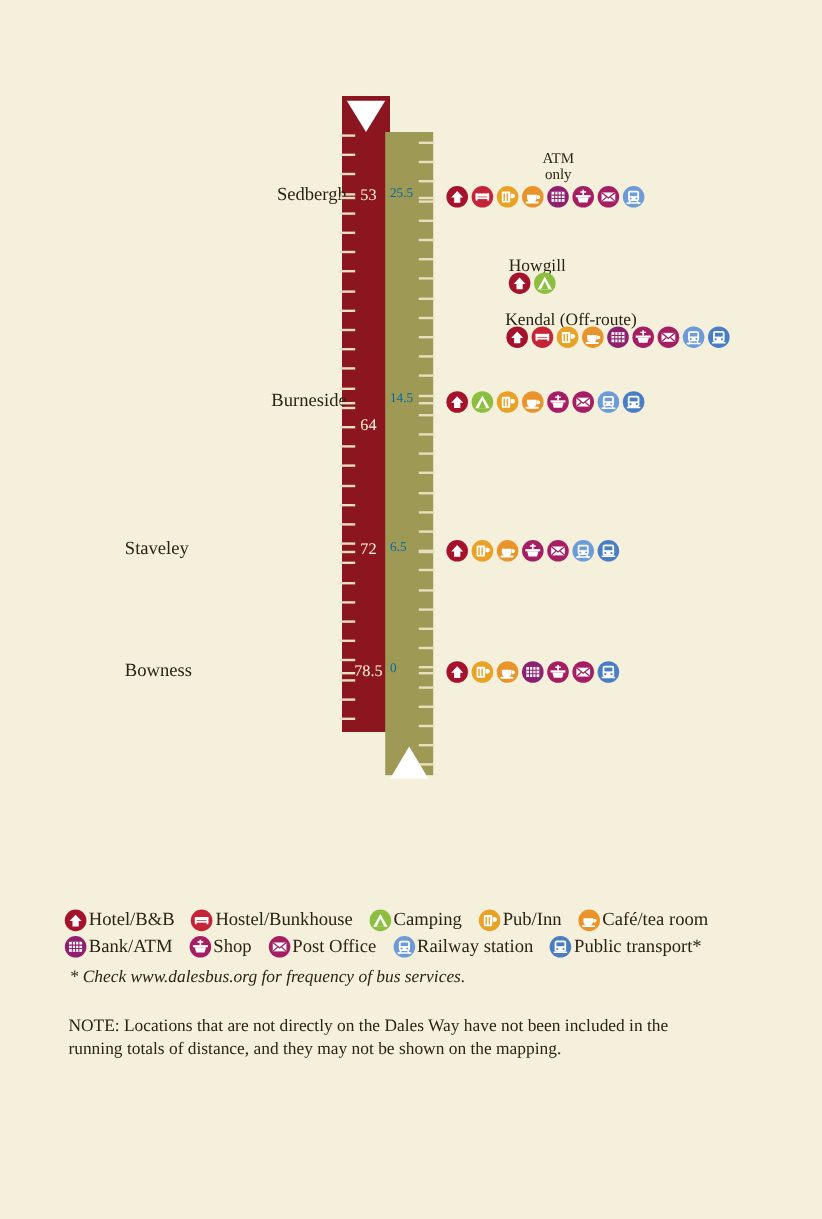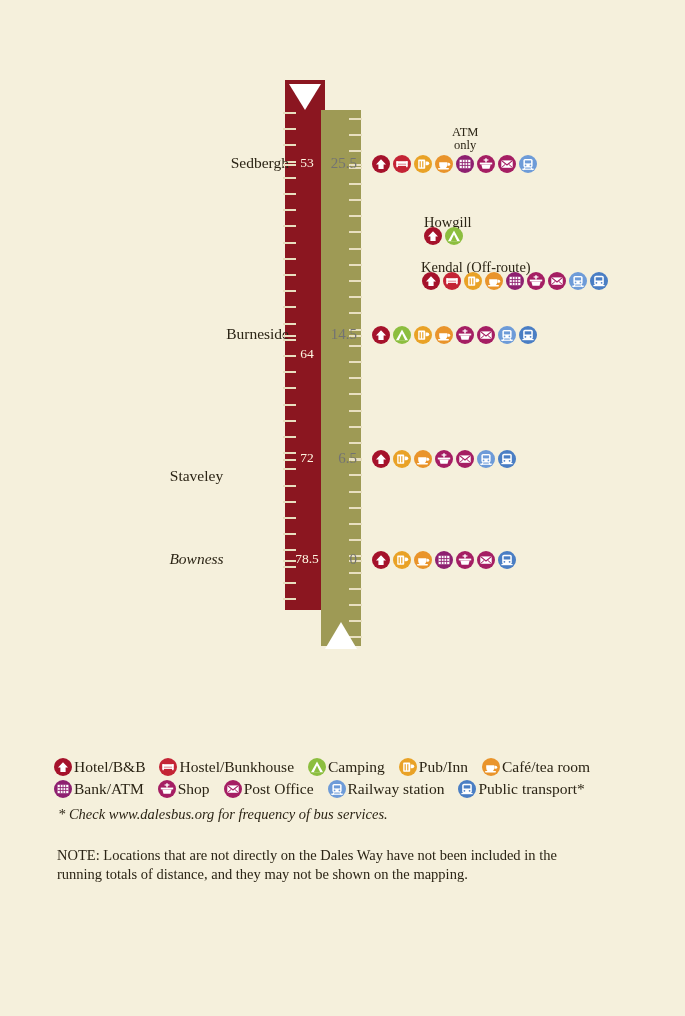--- a/index.html
+++ b/index.html
@@ -131,23 +131,23 @@
     width: 30px;
     text-align: center;
     font-size: 13.5px;
     color: #FFF7E2;
     white-space: nowrap;
   }
   .val-olive {
     position: absolute;
     left: 325px;
     width: 32px;
-    text-align: right;
-    font-size: 15px;
-    color: #737373;
+    text-align: left;
+    font-size: 11px;
+    color: #0369a1;
     white-space: nowrap;
   }
 
   
   .icon-row {
     position: absolute;
     display: flex;
     gap: 3px;
     align-items: center;
   }
@@ -529,21 +529,21 @@
           <svg viewBox="0 0 18 18">
             <rect x="4.2" y="3.8" width="9.6" height="9.4" rx="1.8" fill="white"></rect>
             <rect x="5.7" y="5.3" width="6.6" height="3.2" fill="#4A7EC4"></rect>
             <circle cx="6.4" cy="10.8" r="0.9" fill="#4A7EC4"></circle>
             <circle cx="11.6" cy="10.8" r="0.9" fill="#4A7EC4"></circle>
             <path d="M3.4 13.6 h11.2" stroke="white" stroke-width="1.2"></path>
           </svg>
         </span>
       </div>
       <div class="place-name-wrap" style="top: 449px;">
-        <div class="place-name" style="position: relative; text-align: center; margin-top: 18px;">Staveley</div>
+        <div class="place-name" style="position: relative; text-align: left;">Staveley</div>
       </div>
       <div class="tick tick-red" style="top: 459px; height: 2px;"></div>
       <div class="tick tick-olive" style="top: 459px;"></div>
       <div class="val-red" style="top: 450px;">72</div>
       <div class="val-olive" style="top: 450px;">6.5</div>
       <div class="icon-row" style="top: 450px; left: 372px;">
         <span class="ic" style="background: rgb(165, 18, 43);">
           <svg viewBox="0 0 18 18">
             <path d="M9 4.2 L14 9.6 L11.6 9.6 L11.6 14 L6.4 14 L6.4 9.6 L4 9.6 Z" fill="white"></path>
           </svg>
@@ -592,21 +592,21 @@
           <svg viewBox="0 0 18 18">
             <rect x="4.2" y="3.8" width="9.6" height="9.4" rx="1.8" fill="white"></rect>
             <rect x="5.7" y="5.3" width="6.6" height="3.2" fill="#4A7EC4"></rect>
             <circle cx="6.4" cy="10.8" r="0.9" fill="#4A7EC4"></circle>
             <circle cx="11.6" cy="10.8" r="0.9" fill="#4A7EC4"></circle>
             <path d="M3.4 13.6 h11.2" stroke="white" stroke-width="1.2"></path>
           </svg>
         </span>
       </div>
       <div class="place-name-wrap" style="top: 550px;">
-        <div class="place-name" style="position: relative; text-align: center; font-style: italic;">Bowness</div>
+        <div class="place-name" style="position: relative; text-align: left;">Bowness</div>
       </div>
       <div class="tick tick-red" style="top: 560px; height: 2px;"></div>
       <div class="tick tick-olive" style="top: 560px;"></div>
       <div class="val-red" style="top: 551px;">78.5</div>
       <div class="val-olive" style="top: 551px;">0</div>
       <div class="icon-row" style="top: 551px; left: 372px;">
         <span class="ic" style="background: rgb(165, 18, 43);">
           <svg viewBox="0 0 18 18">
             <path d="M9 4.2 L14 9.6 L11.6 9.6 L11.6 14 L6.4 14 L6.4 9.6 L4 9.6 Z" fill="white"></path>
           </svg>

